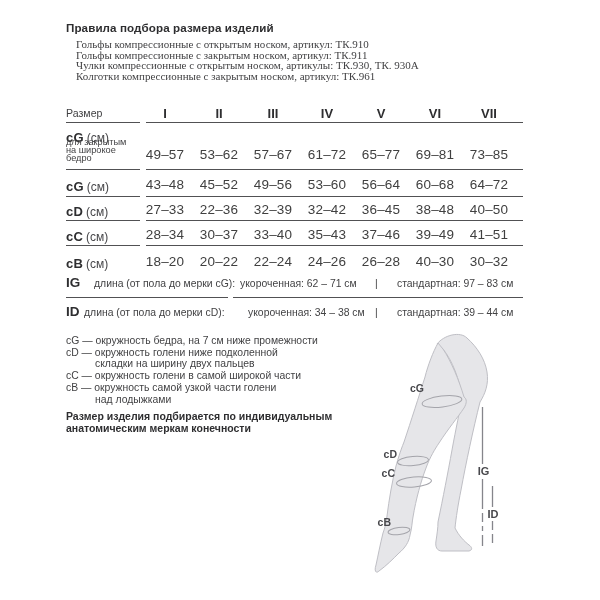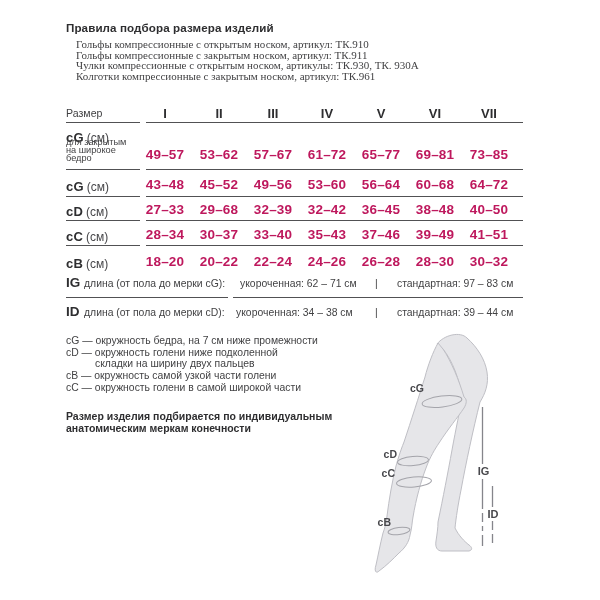--- a/index.html
+++ b/index.html
@@ -9,21 +9,21 @@
     -webkit-font-smoothing:antialiased;
   }
   .abs{position:absolute;line-height:1;white-space:nowrap;}
   .title{left:66px;top:22px;font-size:11.6px;font-weight:700;color:#2e2e30;letter-spacing:.1px;}
   .products{left:76px;top:39px;font-size:11px;line-height:10.5px;color:#424244;font-family:Liberation Serif, serif;}
   
   .hlabel{left:66px;top:108px;font-size:10.6px;color:#3f3f41;}
   .vrow{position:absolute;left:138px;width:378px;display:flex;}
   .vrow span{flex:1;text-align:center;}
   .hdr{top:106px;font-size:13px;font-weight:700;color:#2e2e30;}
-  .vals{font-size:13.5px;font-weight:700;color:#be185d;letter-spacing:.2px;}
+  .vals{font-size:13.5px;font-weight:400;color:#404040;letter-spacing:.2px;}
   .rlabel{position:absolute;left:66px;}
   .code{font-size:13px;font-weight:700;color:#2e2e30;letter-spacing:.2px;}
   .unit{font-size:12px;color:#47474a;margin-left:3px;}
   .notes{position:absolute;left:66px;font-size:9.2px;line-height:7.8px;color:#424244;}
   .div{position:absolute;height:1px;background:#515153;}
   .dA{left:66px;width:74px;}
   .dB{left:146px;width:377px;}
   .dA2{left:66px;width:162px;}
   .dB2{left:233px;width:290px;}
   
@@ -107,21 +107,21 @@
     <span>56–64</span>
     <span>60–68</span>
     <span>64–72</span>
   </div>
 
   <div class="rlabel" style="top:202px">
     <span class="code">cD</span><span class="unit">(см)</span>
   </div>
   <div class="vrow vals" style="top:202px">
     <span>27–33</span>
-    <span>29–68</span>
+    <span>22–36</span>
     <span>32–39</span>
     <span>32–42</span>
     <span>36–45</span>
     <span>38–48</span>
     <span>40–50</span>
   </div>
 
   <div class="rlabel" style="top:227px">
     <span class="code">cC</span><span class="unit">(см)</span>
   </div>
@@ -137,42 +137,43 @@
 
   <div class="rlabel" style="top:254px">
     <span class="code">cB</span><span class="unit">(см)</span>
   </div>
   <div class="vrow vals" style="top:254px">
     <span>18–20</span>
     <span>20–22</span>
     <span>22–24</span>
     <span>24–26</span>
     <span>26–28</span>
-    <span>28–30</span>
+    <span>40–30</span>
     <span>30–32</span>
   </div>
 
   <div class="abs lcode" style="left:66px;top:275.5px">IG</div>
-  <div class="abs ltext" style="left:84px;top:278.5px">длина (от пола до мерки cG):</div>
+  <div class="abs ltext" style="left:94px;top:278.5px">длина (от пола до мерки cG):</div>
   <div class="abs ltext" style="left:240px;top:278.5px">укороченная: 62 – 71 см</div>
   <div class="abs ltext" style="left:375px;top:278.5px">|</div>
   <div class="abs ltext" style="left:397px;top:278.5px">стандартная: 97 – 83 см</div>
 
   <div class="abs lcode" style="left:66px;top:304.5px">ID</div>
   <div class="abs ltext" style="left:84px;top:307.5px">длина (от пола до мерки cD):</div>
-  <div class="abs ltext" style="left:236px;top:307.5px">укороченная: 34 – 38 см</div>
+  <div class="abs ltext" style="left:248px;top:307.5px">укороченная: 34 – 38 см</div>
   <div class="abs ltext" style="left:375px;top:307.5px">|</div>
   <div class="abs ltext" style="left:397px;top:307.5px">стандартная: 39 – 44 см</div>
 
   <div class="abs defs">
     <div>cG — окружность бедра, на 7 см ниже промежности</div>
     <div>cD — окружность голени ниже подколенной</div>
     <div class="cont">складки на ширину двух пальцев</div>
+    <div>cC — окружность голени в самой широкой части</div>
     <div>cB — окружность самой узкой части голени</div>
-    <div>cC — окружность голени в самой широкой части</div>
+    <div class="cont">над лодыжками</div>
   </div>
 
   <div class="abs footnote">
     <div>Размер изделия подбирается по индивидуальным</div>
     <div>анатомическим меркам конечности</div>
   </div>
 
   <svg class="diagram" viewBox="348 326 164 256">
 
     <path class="leg" d="

